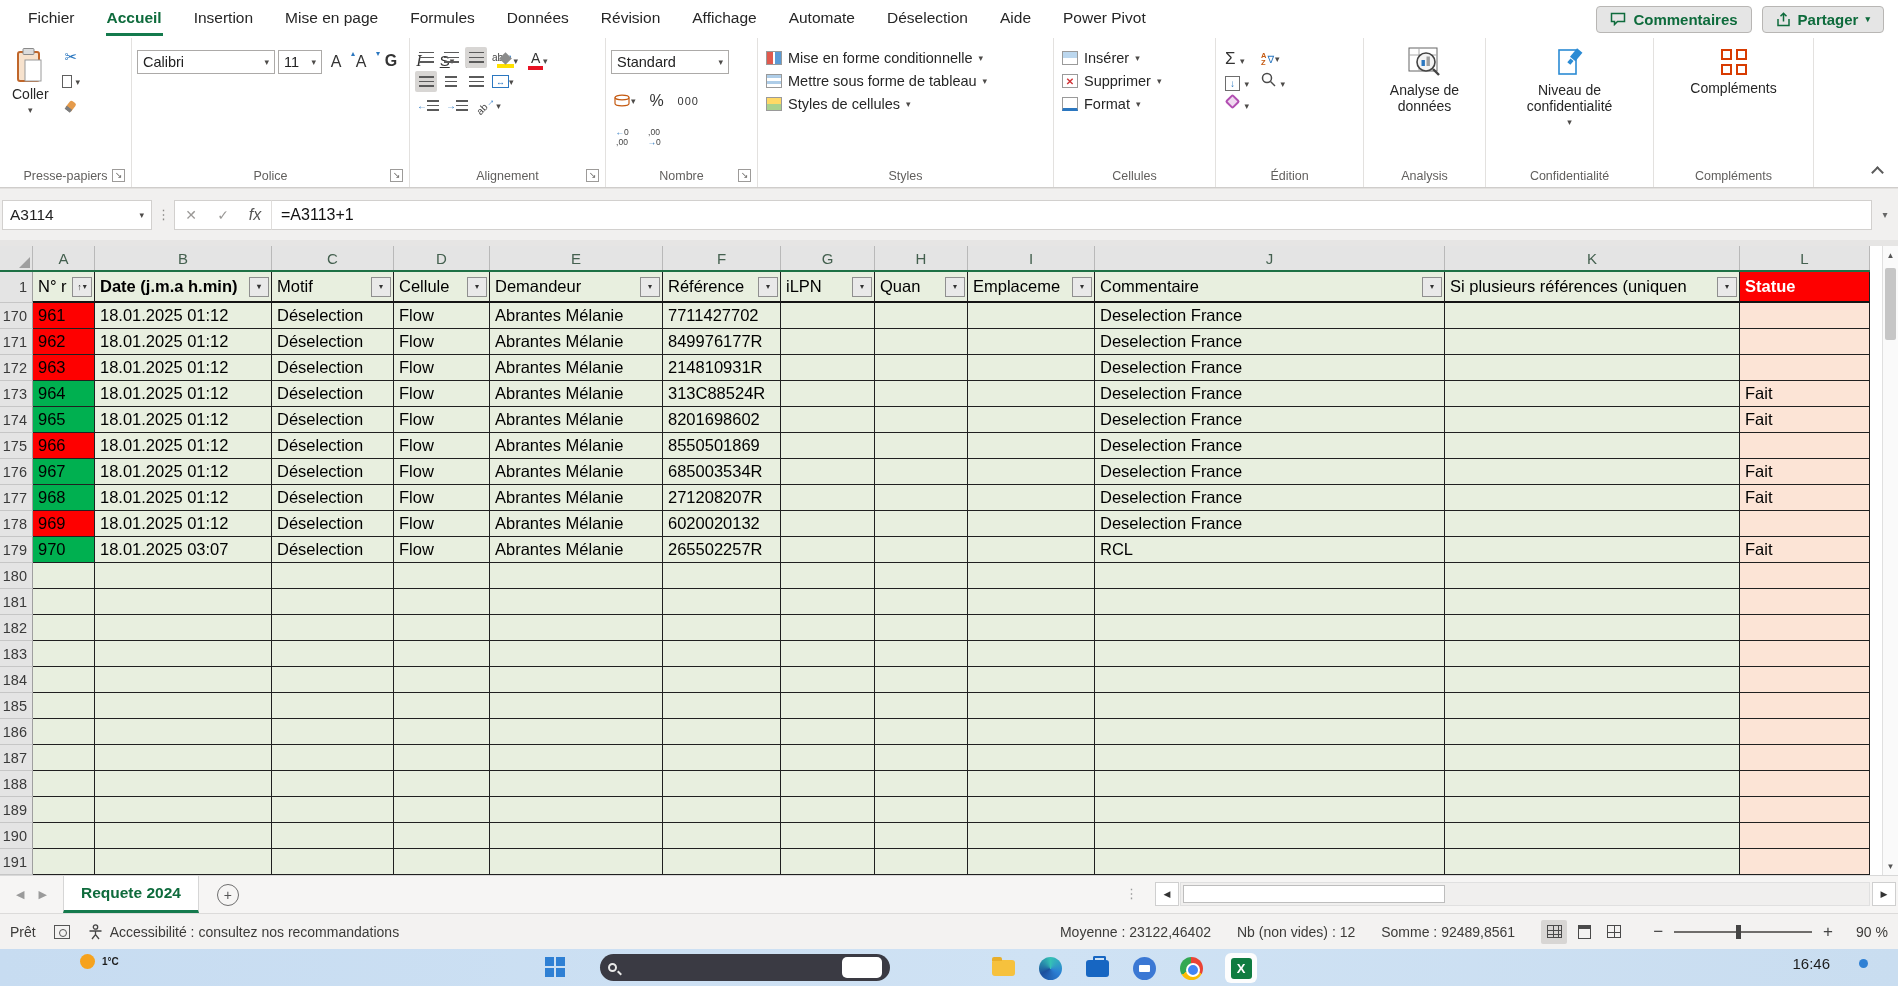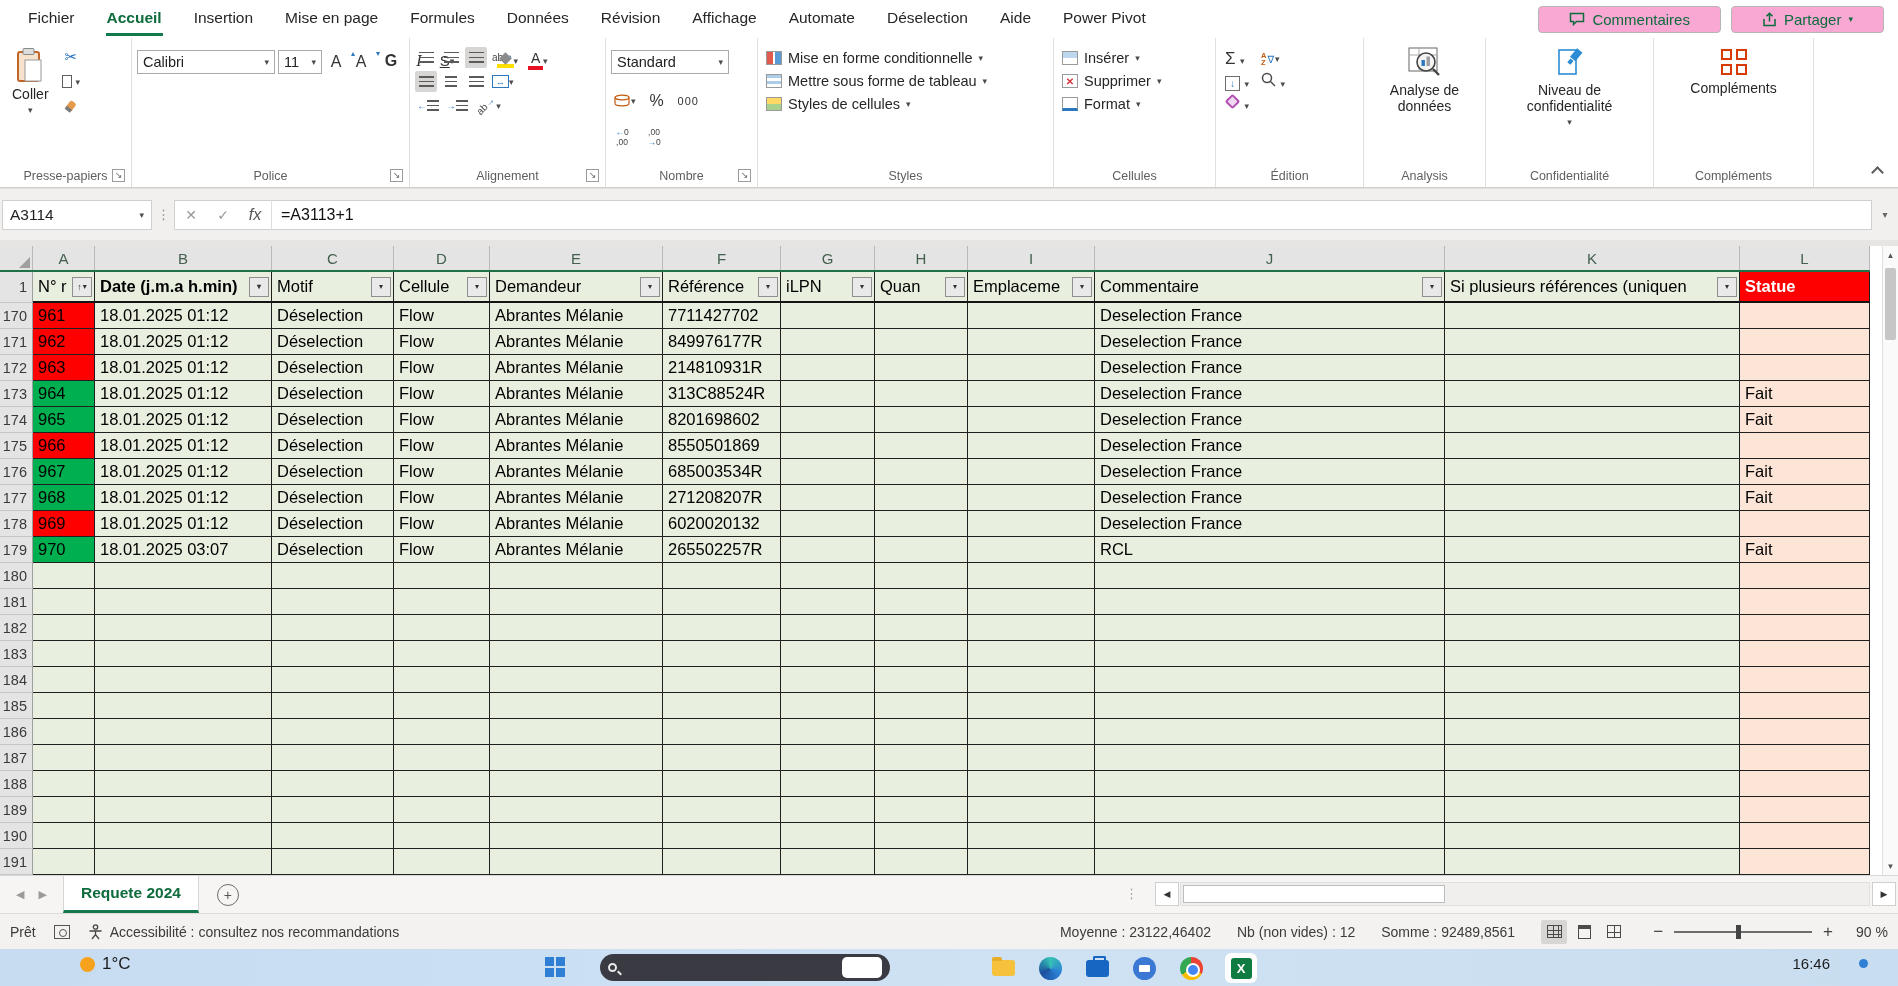--- a/index.html
+++ b/index.html
@@ -9,21 +9,21 @@
 
   
   .tabbar { height:38px; background:#fff; display:flex; align-items:stretch; padding-left:12px; flex:none; }
   #tab-strip { display:flex; align-items:stretch; }
   .tab { display:flex; align-items:center; padding:0 15px; font-size:15.5px; color:#262626; cursor:default; }
   .tab span { padding:6px 1px; border-bottom:3px solid transparent; }
   .tab.active { color:#0e6b3c; font-weight:700; }
   .tab.active span { border-bottom:3px solid #147a4d; }
   .tabbar-right { margin-left:auto; display:flex; align-items:center; gap:10px; padding-right:14px; }
   .pill-btn { display:flex; align-items:center; gap:7px; border:1px solid #b8b6b4; border-radius:4px;
-    background:#f9a8d4; padding:4px 30px; color:#0e6b3c; font-weight:400; font-size:15px; }
+    background:#e5e5e5; padding:4px 13px; color:#0e6b3c; font-weight:700; font-size:15px; }
   .pill-btn .cv { color:#0e6b3c; font-size:9px; }
 
   
   .ribbon { height:150px; background:#fff; border-bottom:1px solid #cfcdcb; display:flex; position:relative; flex:none; }
   .rgroup { display:flex; flex-direction:column; border-right:1px solid #e3e1df; padding:5px 5px 0 5px; flex:none; }
   .rg-content { flex:1; display:flex; align-items:flex-start; }
   .rg-label { height:23px; display:flex; align-items:center; justify-content:center; gap:4px;
     color:#615f5d; font-size:12.5px; position:relative; white-space:nowrap; }
   .launcher { position:absolute; right:1px; bottom:5px; font-size:9px; color:#6b6966; border:1px solid #9d9b99; width:13px; height:13px; line-height:11px; text-align:center; }
   .bigbtn { display:flex; flex-direction:column; align-items:center; gap:3px; padding:4px 7px;
@@ -137,21 +137,21 @@
   .vic-p { width:13px; height:14px; border:1px solid #4a4a4a; border-top:4px solid #4a4a4a; }
   .vic-b { width:14px; height:13px; border:1px solid #4a4a4a; background:linear-gradient(#4a4a4a 0 0) 6px 0/1px 100% no-repeat, linear-gradient(#4a4a4a 0 0) 0 6px/100% 1px no-repeat; }
   .zoomer { display:flex; align-items:center; gap:11px; }
   .zline { width:138px; height:2px; background:#6f6d6b; position:relative; }
   .zthumb { position:absolute; left:62px; top:-6px; width:5px; height:14px; background:#444; }
   .zsign { font-size:17px; color:#444; }
   .zpct { width:44px; text-align:right; }
 
   
   .taskbar { height:37px; background:linear-gradient(90deg,#c7dcf1,#cfe2f4 55%,#c9ddf0); position:relative; flex:none; }
-  .tb-weather { position:absolute; left:80px; top:5px; display:flex; align-items:center; gap:7px; font-size:17px; color:#1c1c1c; }
+  .tb-weather { position:absolute; left:80px; top:5px; display:flex; align-items:center; gap:7px; font-size:10px; color:#1c1c1c;font-weight:bold; }
   .sun { width:15px; height:15px; border-radius:50%; background:#f6a21d; }
   .win-ic { position:absolute; left:545px; top:8px; display:grid; grid-template-columns:9px 9px; grid-gap:2px; }
   .win-ic i { height:9px; background:#2f80d4; display:block; }
   .search-pill { position:absolute; left:600px; top:5px; width:290px; height:27px; background:#3a3a43; border-radius:14px; display:flex; align-items:center; padding:0 8px; }
   .mag { width:9px; height:9px; border:2px solid #e8e8e8; border-radius:50%; position:relative; }
   .mag::after { content:""; position:absolute; left:7px; top:7px; width:5px; height:2px; background:#e8e8e8; transform:rotate(45deg); }
   .pill-badge { margin-left:auto; width:40px; height:21px; background:#fff; border-radius:5px; }
   .tb-icons { position:absolute; left:990px; top:4px; display:flex; align-items:center; gap:21px; }
   .tbi { width:26px; height:26px; display:flex; align-items:center; justify-content:center; }
   .folder-ic { width:23px; height:16px; background:#f6c13d; border-radius:2px 3px 3px 3px; position:relative; }

